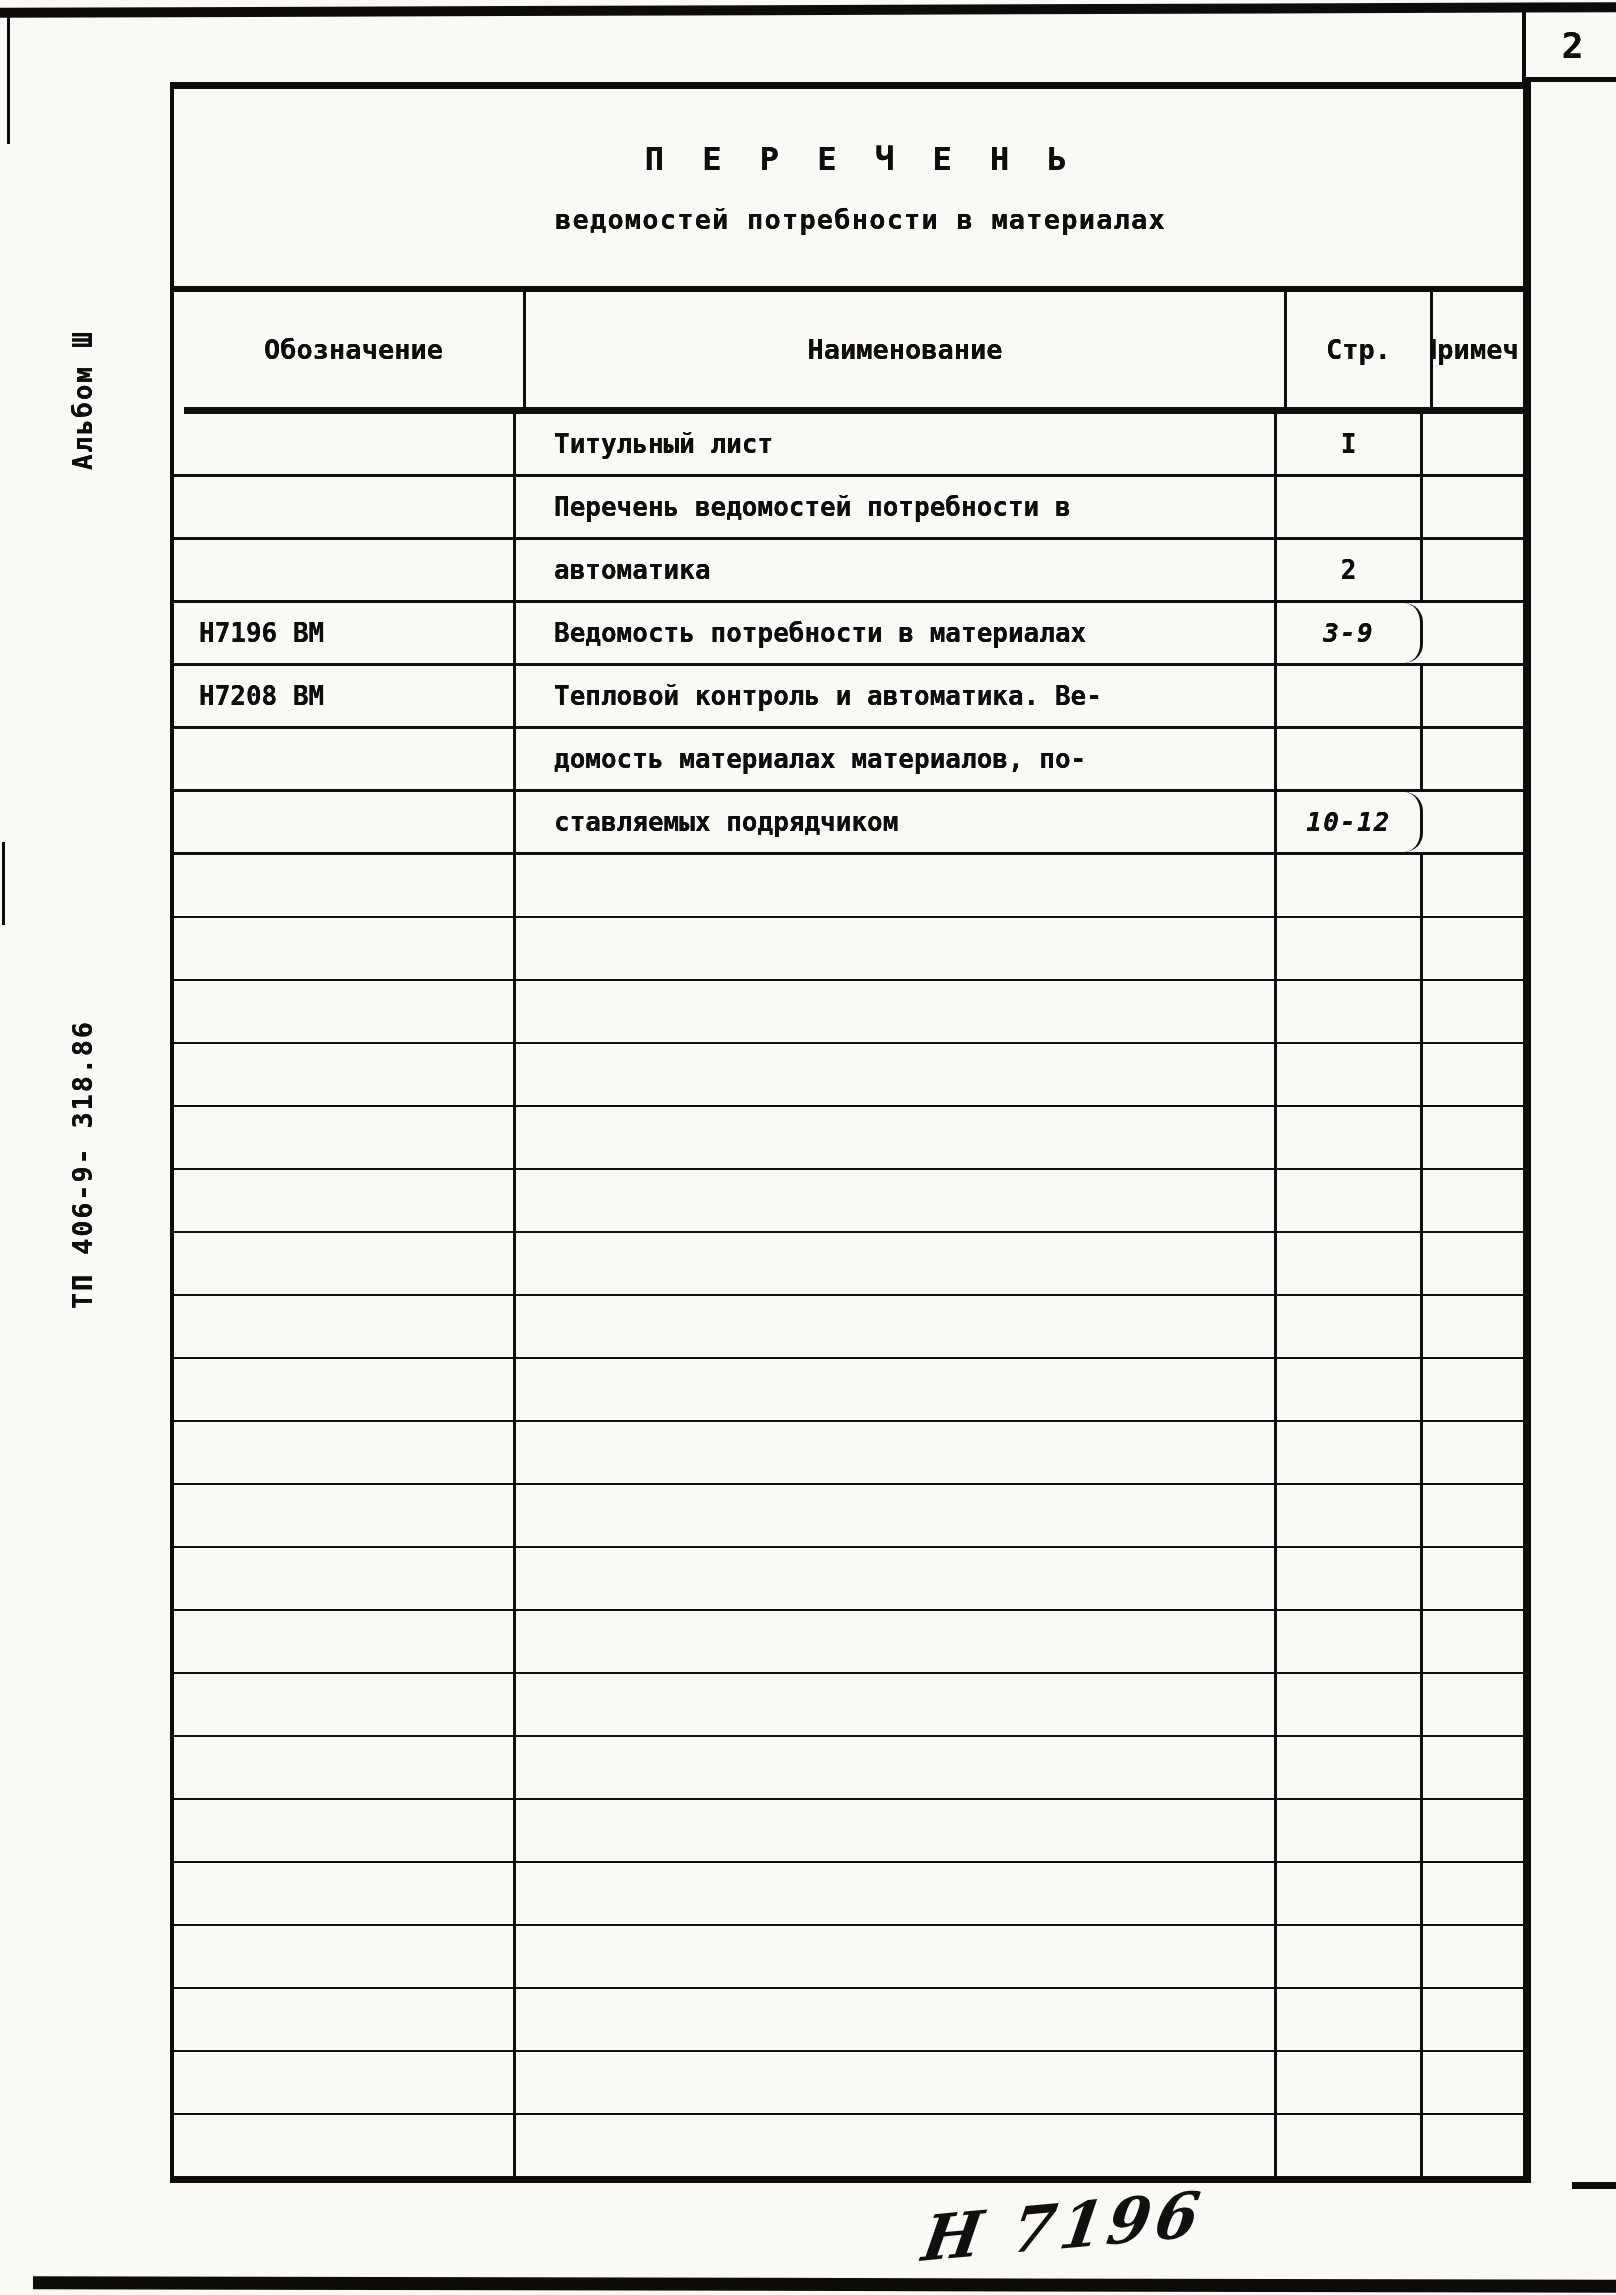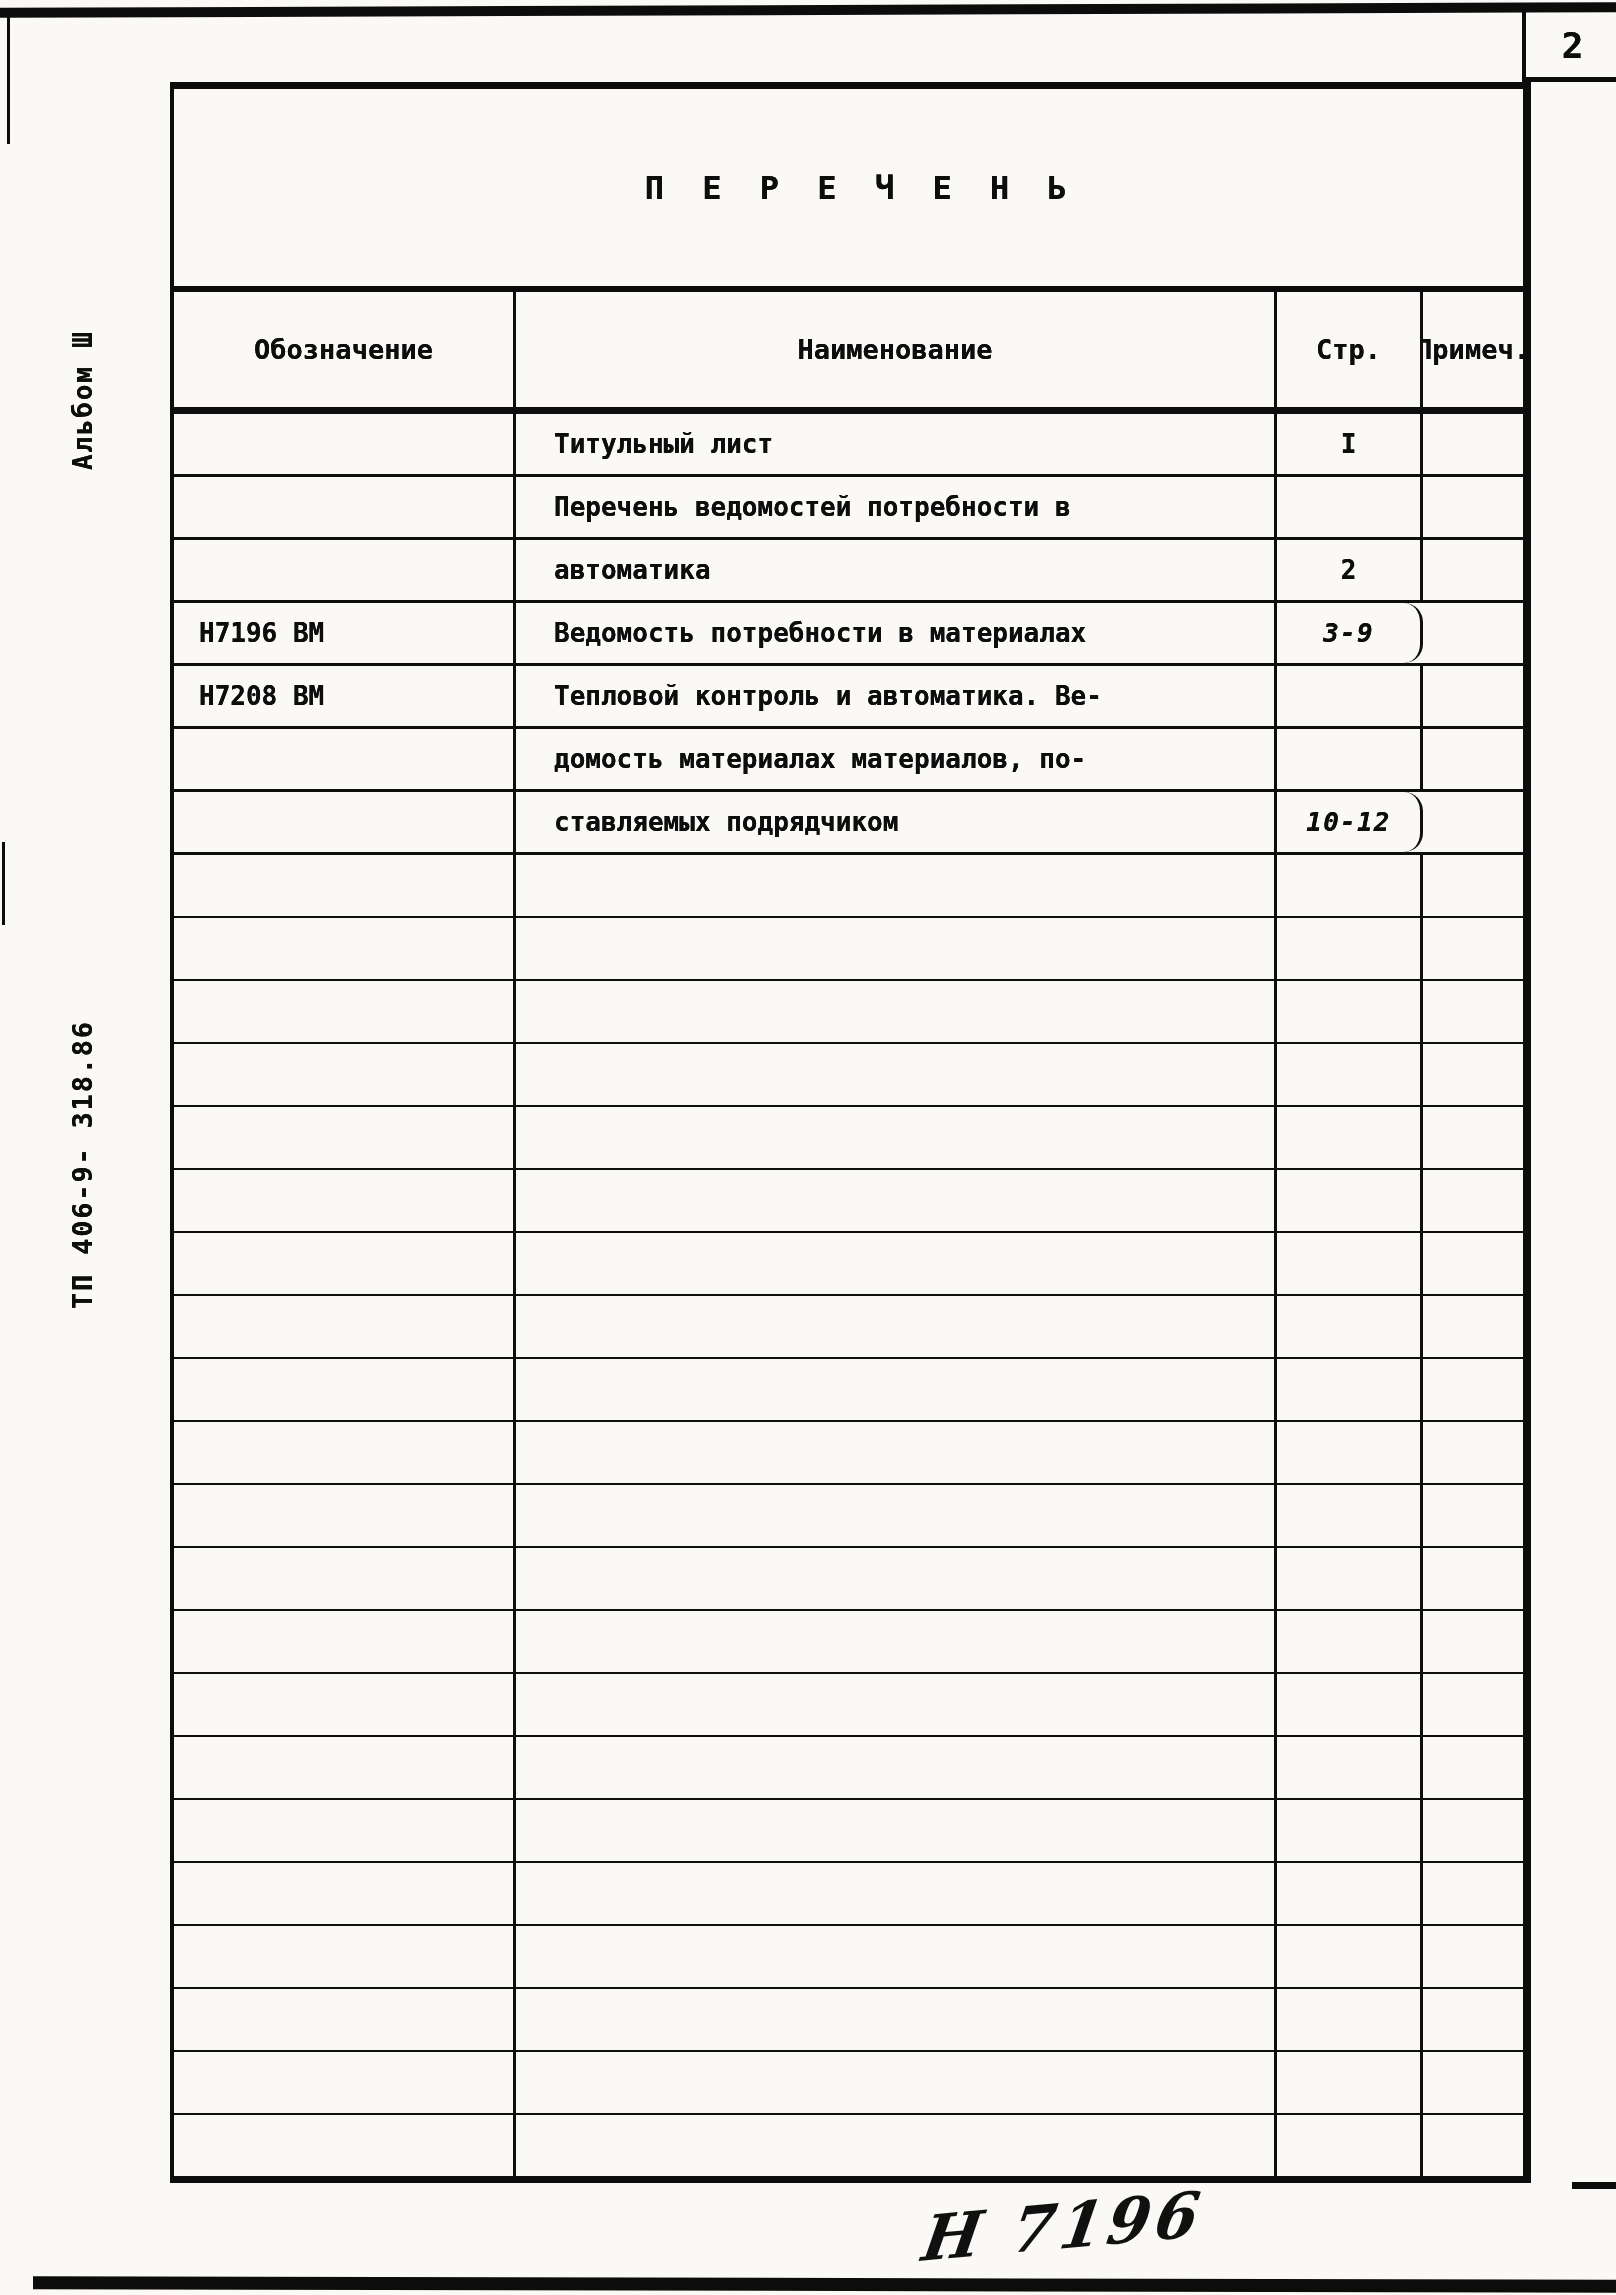--- a/index.html
+++ b/index.html
@@ -48,21 +48,21 @@
   #title-line1{font-size:32px;font-weight:bold;letter-spacing:9.5px;text-shadow:0 0 0.6px #000;}
   #title-line2{font-size:27px;font-weight:bold;letter-spacing:1.2px;text-shadow:0 0 0.6px #000;}
 
   #grid{flex:1;display:flex;flex-direction:column;}
   .row{
     display:flex;box-sizing:border-box;height:63px;
     border-bottom:2.4px solid #0e0e0e;flex:0 0 auto;
   }
   .row.content{border-bottom-width:3.6px;}
   .row.header{
-    height:122px;border-bottom-width:7.1px;
+    height:122px;border-bottom-width:7.1px;margin-left:10px;
   }
   .cell{
     box-sizing:border-box;
     border-right:3px solid #0e0e0e;
     display:flex;align-items:center;
     font-weight:bold;font-size:26px;
     text-shadow:0 0 0.6px #000;
     overflow:hidden;white-space:nowrap;
   }
   .c-designation{width:342px;padding-left:25px;}
@@ -109,20 +109,21 @@
   <div class="vline" id="numbox-v"></div>
   <div class="hline" id="numbox-h"></div>
   <div id="sheet-number">2</div>
 
   <div class="v-label" id="album-label">Альбом Ш</div>
   <div class="v-label" id="series-label">ТП 406-9- 318.86</div>
 
   <div id="doc-table">
     <div id="title-block">
       <div id="title-line1">П Е Р Е Ч Е Н Ь</div>
+      <div id="title-line2">ведомостей потребности в материалах</div>
     </div>
     <div id="grid">
       <div class="row header">
         <div class="cell c-designation">Обозначение</div>
         <div class="cell c-name">Наименование</div>
         <div class="cell c-page">Стр.</div>
         <div class="cell c-note">Примеч.</div>
       </div>
 
     <div class="row content">

